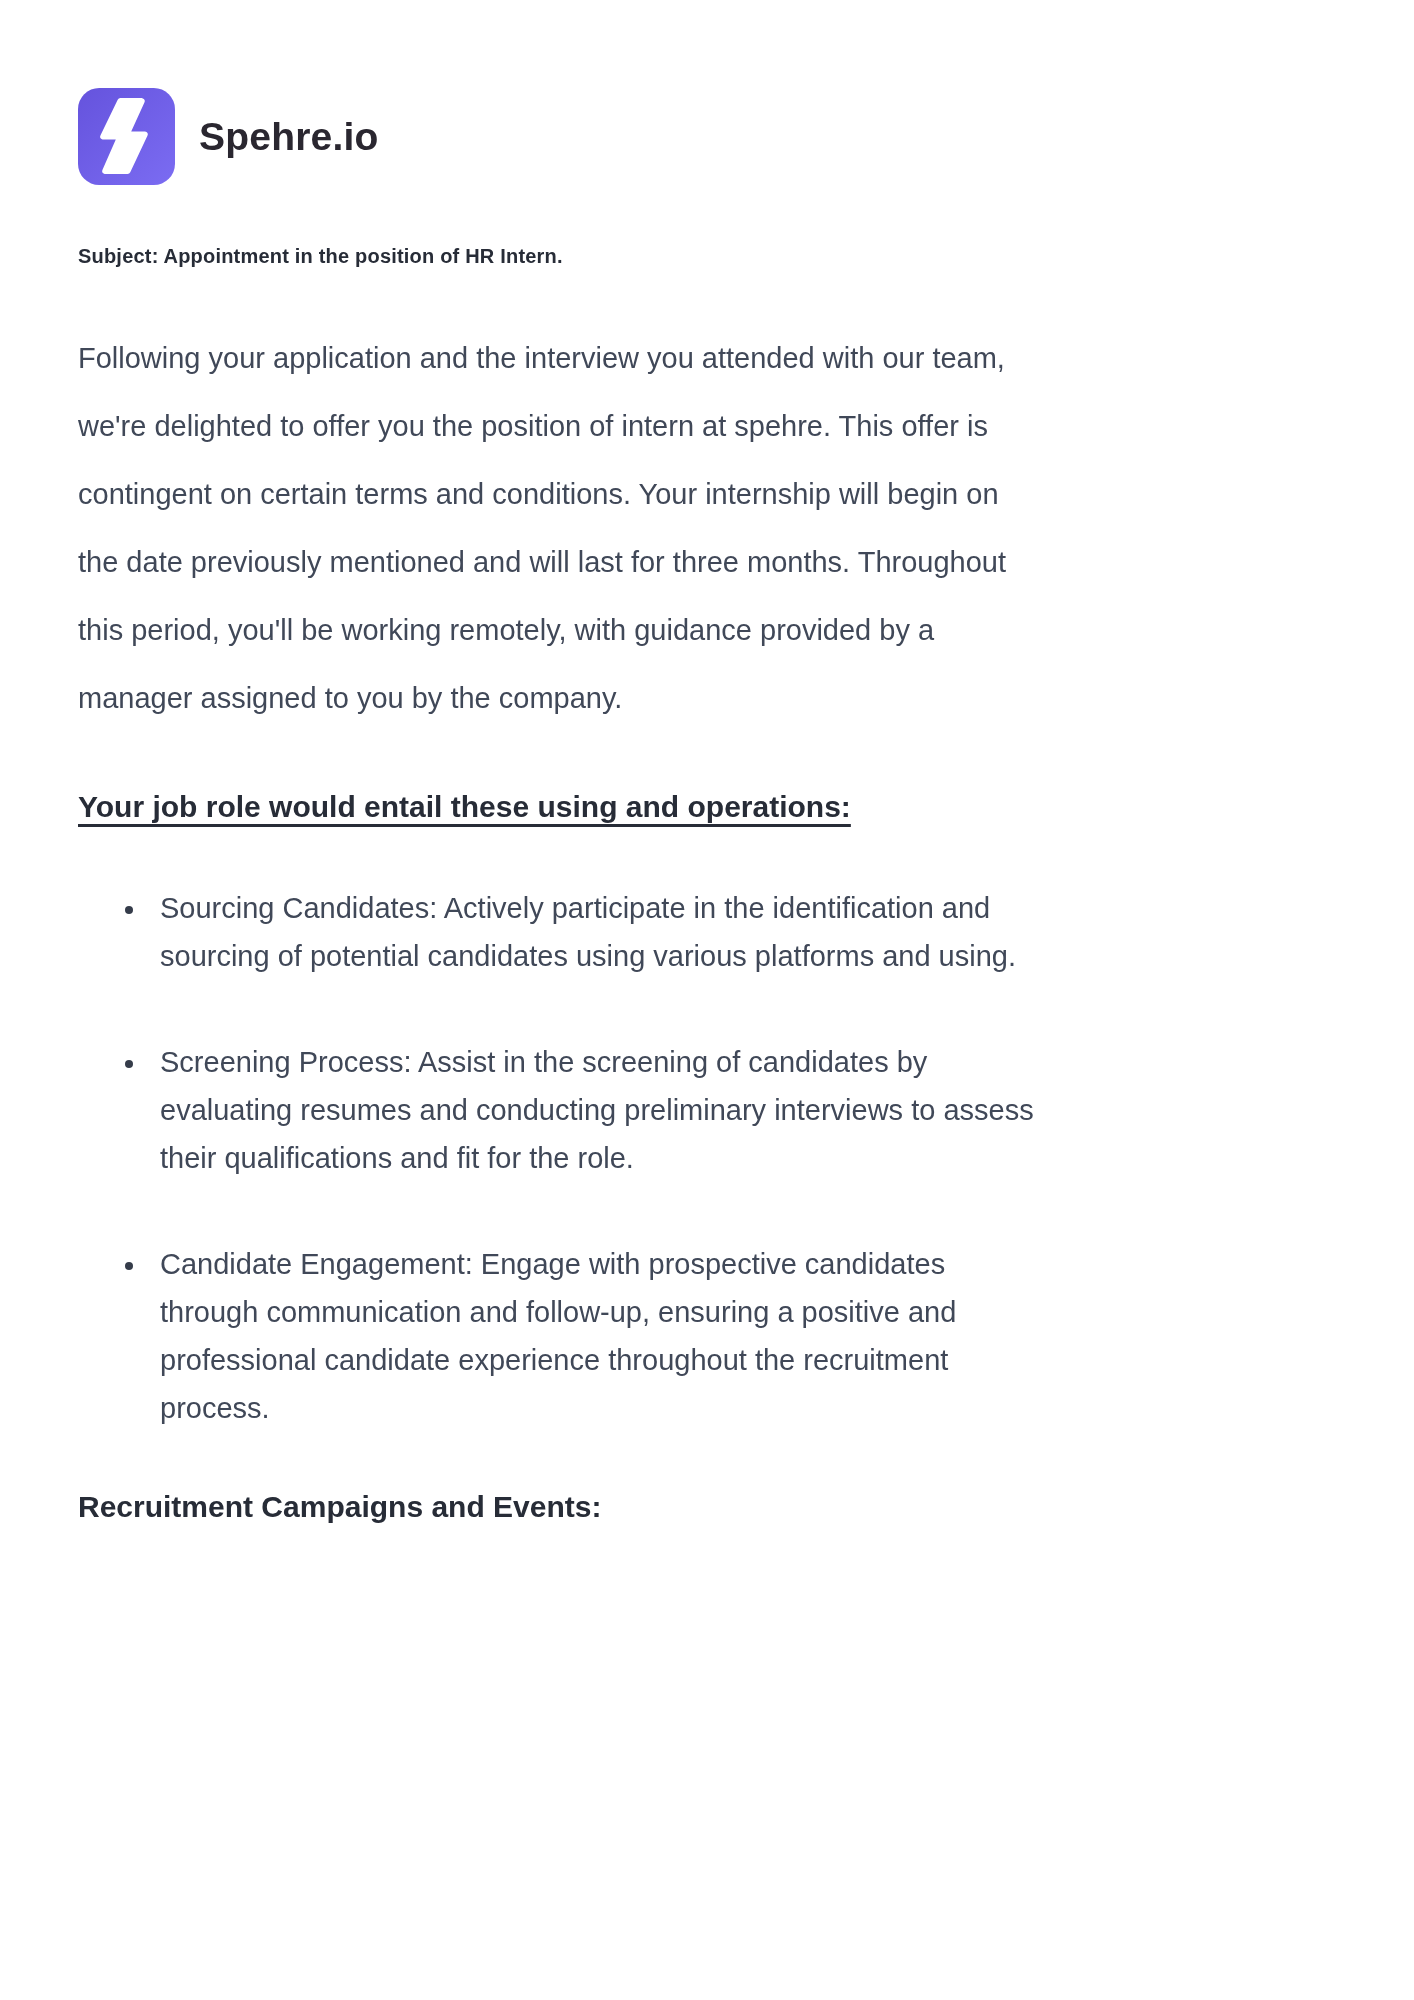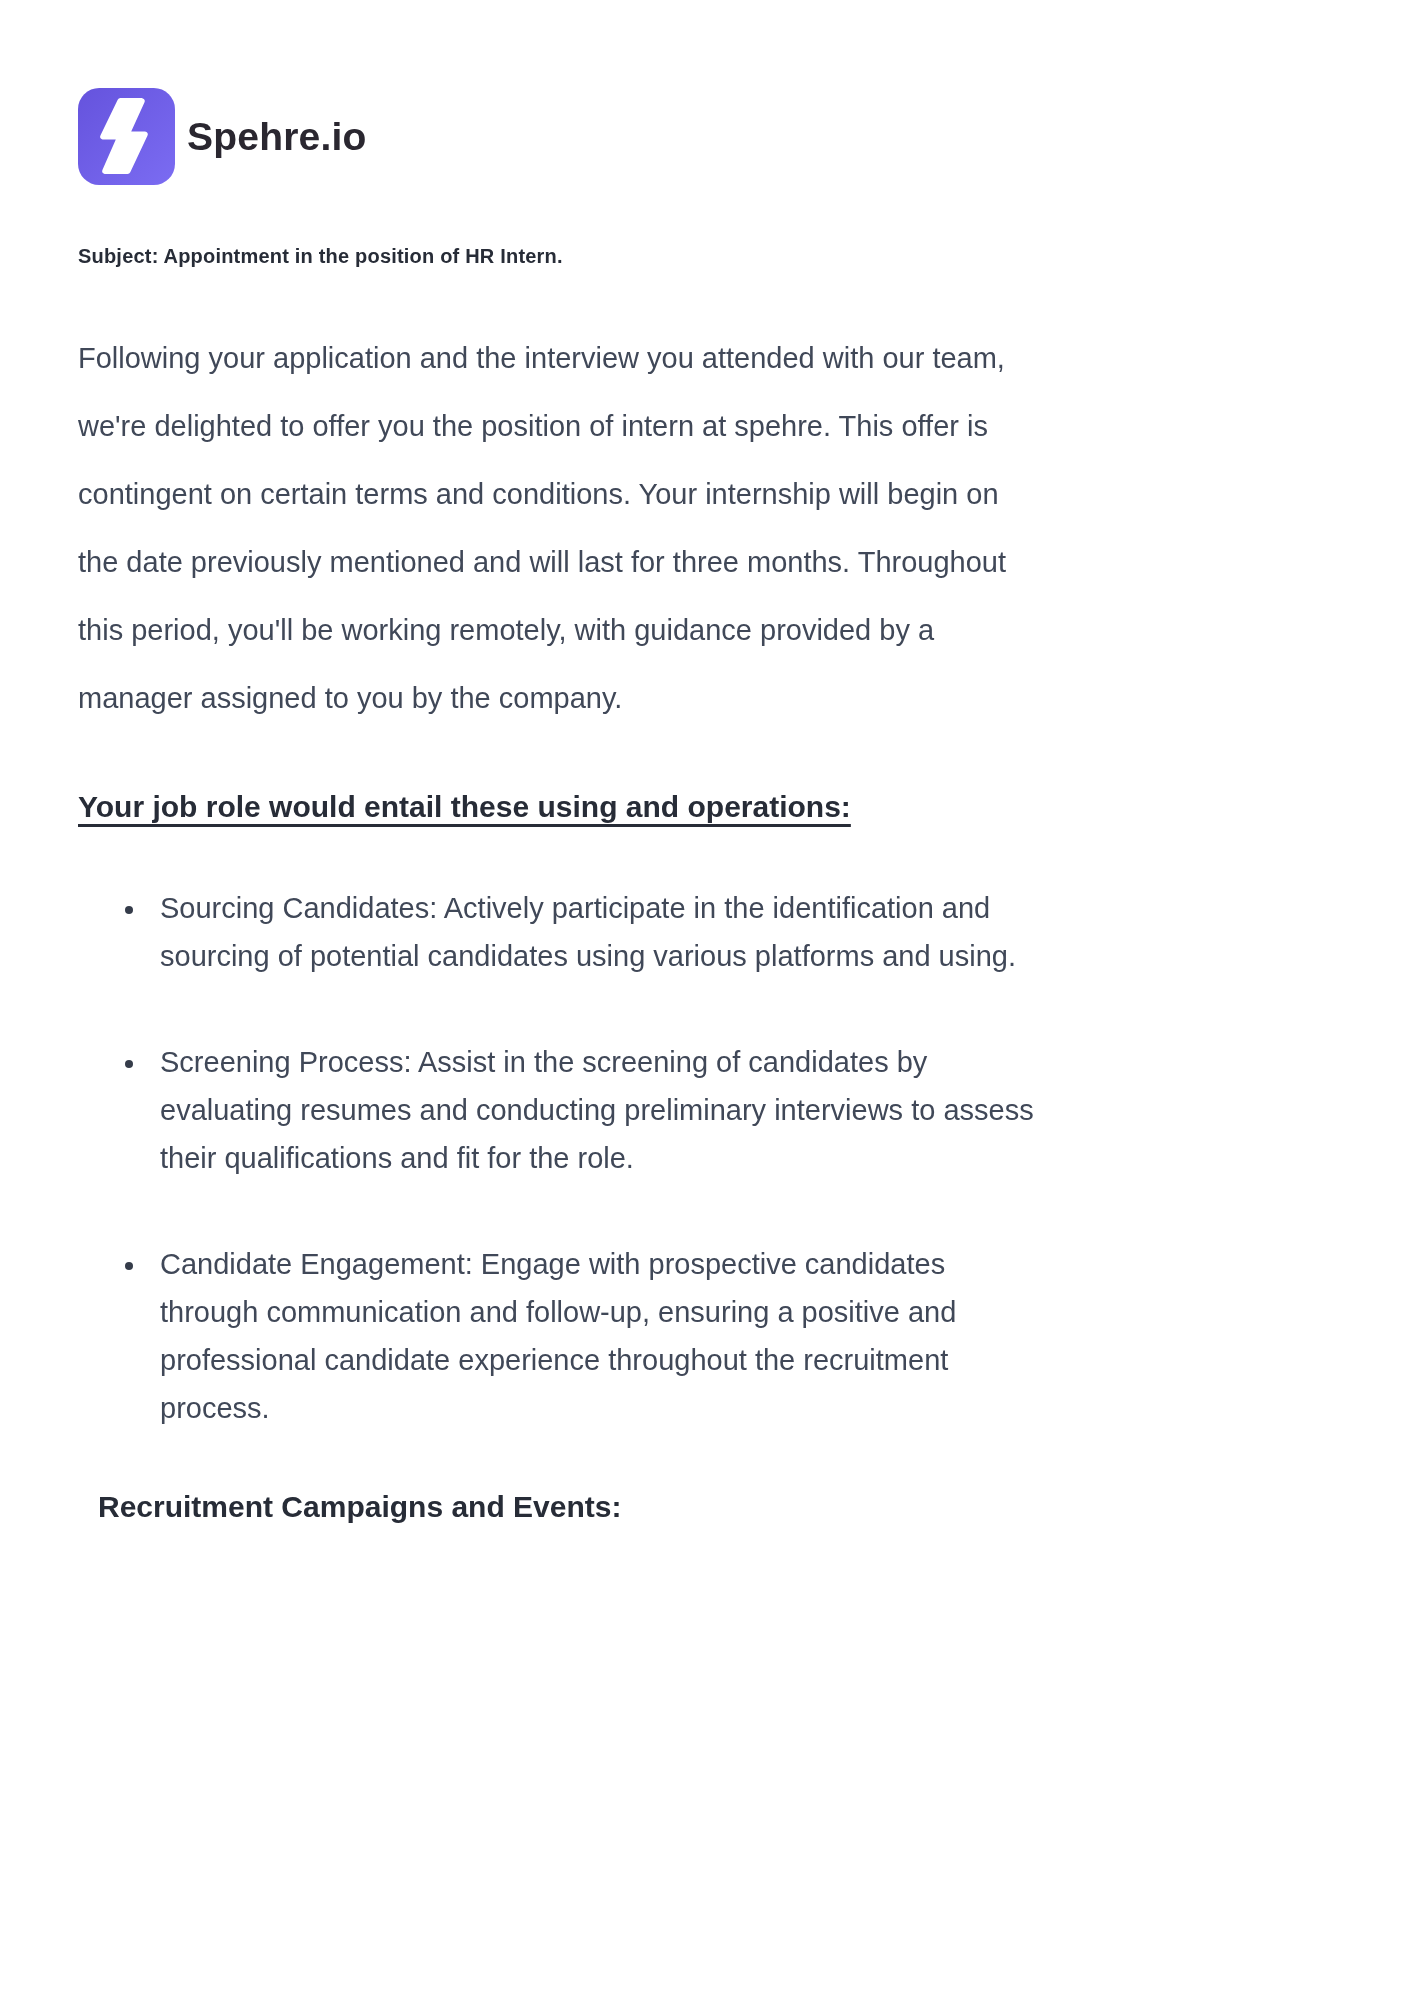--- a/index.html
+++ b/index.html
@@ -18,21 +18,21 @@
   .content {
     margin-left: 78px;
     width: 958px;
   }
 
   
   .logo-row {
     padding-top: 88px;
     display: flex;
     align-items: center;
-    gap: 12px;
+    gap: 24px;
   }
   .logo-icon {
     width: 97px;
     height: 97px;
     flex: 0 0 auto;
   }
   .brand-name {
     font-size: 39px;
     font-weight: 700;
     color: #2a2730;
@@ -78,21 +78,20 @@
 
   
   .section-title {
     margin-top: 60px;
     font-size: 30px;
     font-weight: 700;
     color: #272c37;
   }
   .section-title.last {
     margin-top: 16px;
-    margin-left: 20px;
   }
 
   
   ul.task-list {
     margin: 60px 0 0 0;
     padding: 0 0 0 70px;
     list-style: disc;
   }
   ul.task-list li {
     padding-left: 12px;

